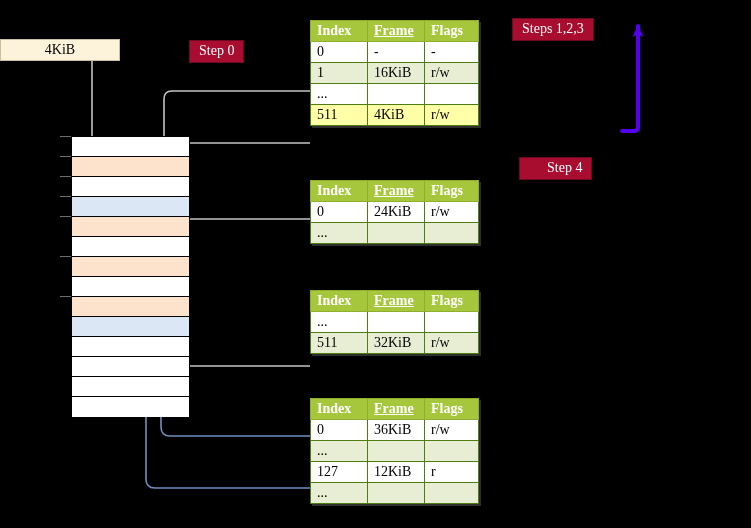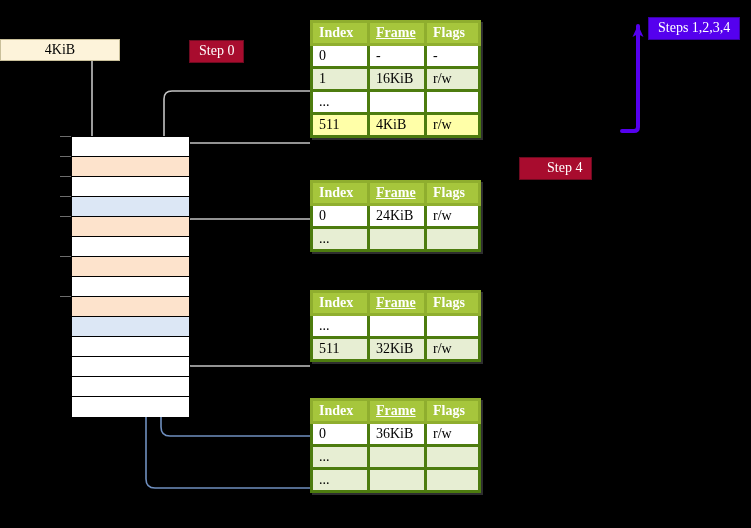--- a/index.html
+++ b/index.html
@@ -95,21 +95,21 @@
   
   .ptable {
     border-collapse: collapse;
     background: #ffffff;
     font-size: 14px;
     font-family: "Liberation Serif", "DejaVu Serif", serif;
     table-layout: fixed;
     box-shadow: 2px 2px 0 rgba(255,255,255,0.18);
   }
   .ptable th, .ptable td {
-    border: 3px solid #4d7c0f;
+    border: 1px solid #4d7c0f;
     padding: 2px 6px;
     text-align: left;
     color: #000000;
     height: 18px;
     box-sizing: border-box;
     overflow: hidden;
     white-space: nowrap;
   }
   .ptable th {
     background: #a6c63c;
@@ -175,21 +175,21 @@
 
     <path d="M622,131 L634,131 Q638,131 638,127 L638,26" stroke="#5500ee" stroke-width="4" fill="none" stroke-linecap="round" marker-end="url(#ah-violet)"></path>
   </svg>
 
   <div class="abs kib-box">
     <span>4KiB</span>
   </div>
 
   <div class="abs badge badge-crimson badge-step0">Step 0</div>
   <div class="abs badge badge-crimson badge-step4">Step 4</div>
-  <div class="abs badge badge-violet badge-s1234">Steps 1,2,3,4</div>
+  <div class="abs badge badge-crimson badge-s123">Steps 1,2,3</div>
 
   <div class="abs mem-grid" id="mem-grid">
       <div class="mem-row"></div>
       <div class="mem-row orange"></div>
       <div class="mem-row"></div>
       <div class="mem-row blue"></div>
       <div class="mem-row orange"></div>
       <div class="mem-row"></div>
       <div class="mem-row orange"></div>
       <div class="mem-row"></div>
@@ -295,20 +295,25 @@
         <tr>
           <td class="c0">0</td>
           <td class="c1">36KiB</td>
           <td class="c2">r/w</td>
         </tr>
         <tr class="alt">
           <td class="c0">...</td>
           <td class="c1"></td>
           <td class="c2"></td>
         </tr>
+        <tr>
+          <td class="c0">127</td>
+          <td class="c1">12KiB</td>
+          <td class="c2">r</td>
+        </tr>
         <tr class="alt">
           <td class="c0">...</td>
           <td class="c1"></td>
           <td class="c2"></td>
         </tr>
       </tbody>
     </table>
 
 </div>
 

